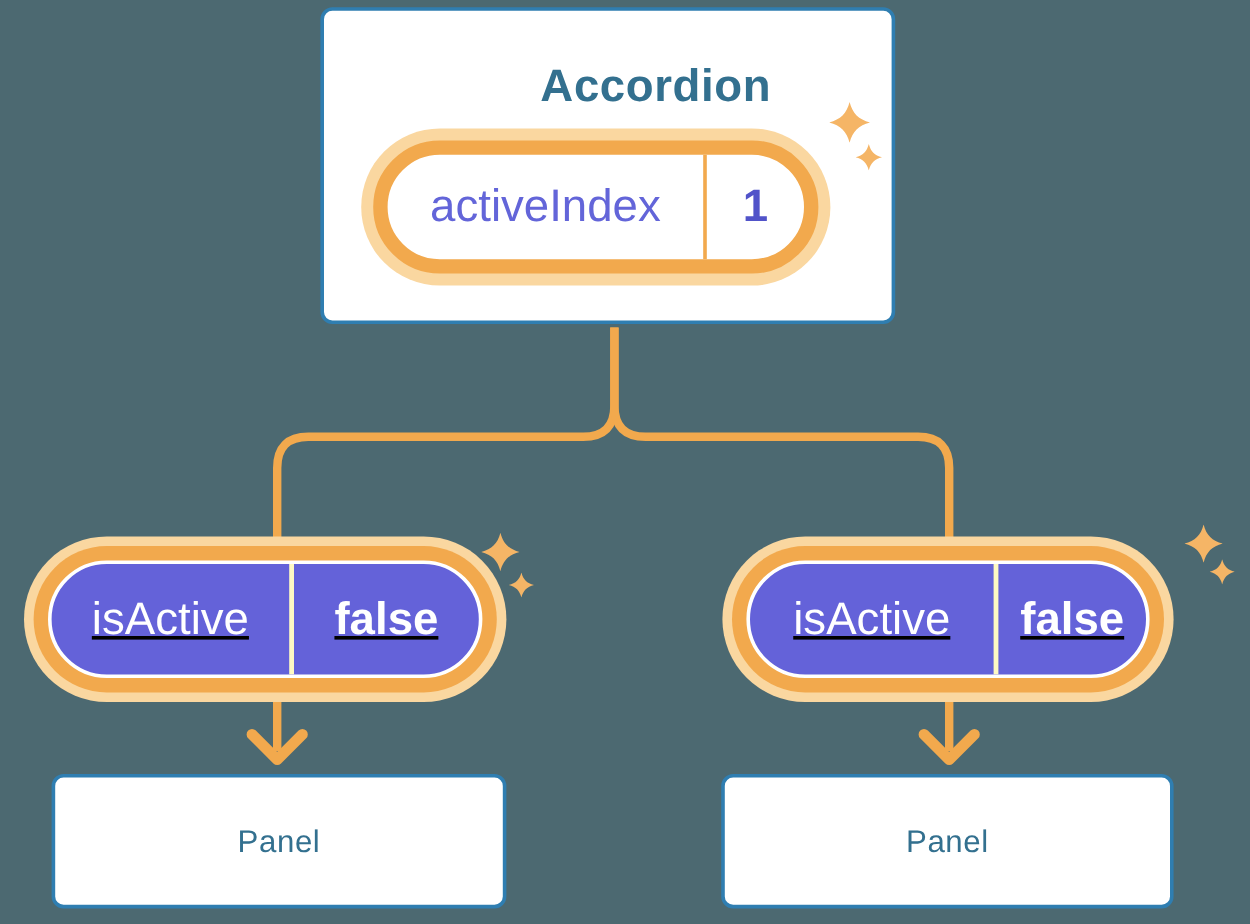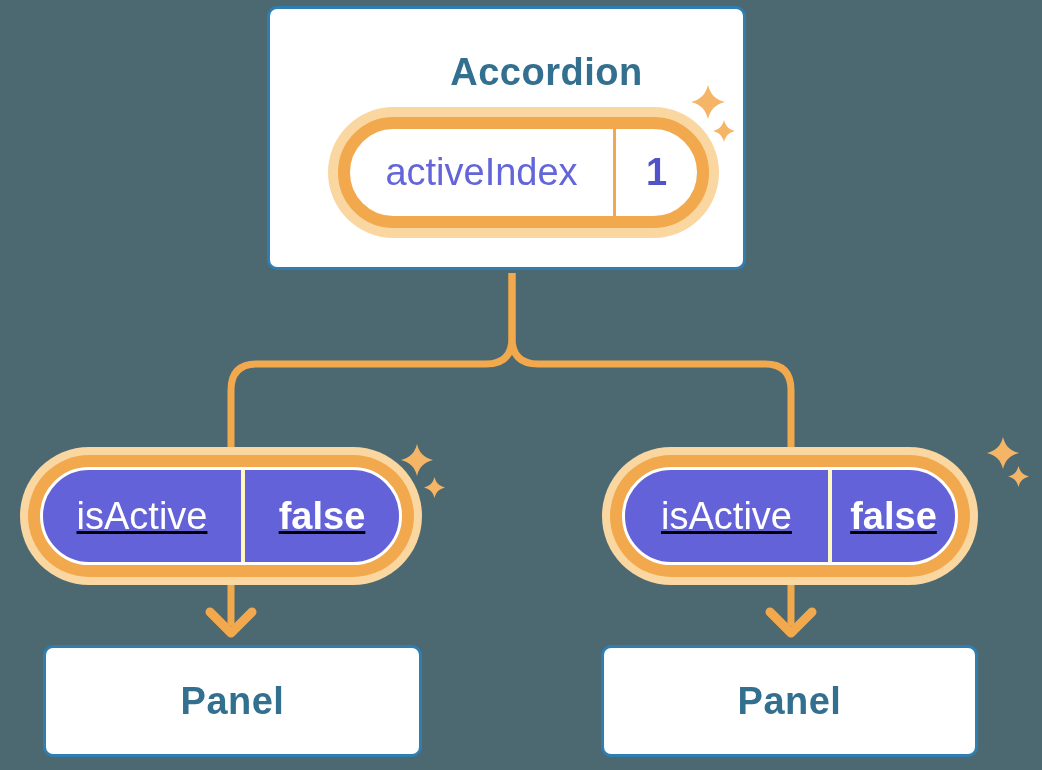--- a/index.html
+++ b/index.html
@@ -33,25 +33,25 @@
     color: #33708F;
     letter-spacing: 0.5px;
     margin-left: 40px;
   }
   .panel-box {
     display: flex; align-items: center; justify-content: center;
   }
   .panel-box.left  { left: 43px;  top: 645px; width: 379px; height: 112px; }
   .panel-box.right { left: 601px; top: 645px; width: 377px; height: 112px; }
   .panel-title {
-    font-size: 38px; font-weight: 700; color: #33708F; letter-spacing: 0.5px;
+    font-size: 26px; font-weight: 400; color: #33708F; letter-spacing: 0.5px;
   }
   
   .state-pill {
-    position: absolute; left: 68px; top: 108px;
+    position: absolute; left: 41px; top: 108px;
     box-sizing: border-box;
     width: 371px; height: 111px;
     background: #ffffff;
     border: 12px solid #F2A94D;
     border-radius: 56px;
     box-shadow: 0 0 0 10px #FAD7A0;
     display: flex; align-items: stretch;
   }
   .state-pill .pill-label {
     width: 263px;

